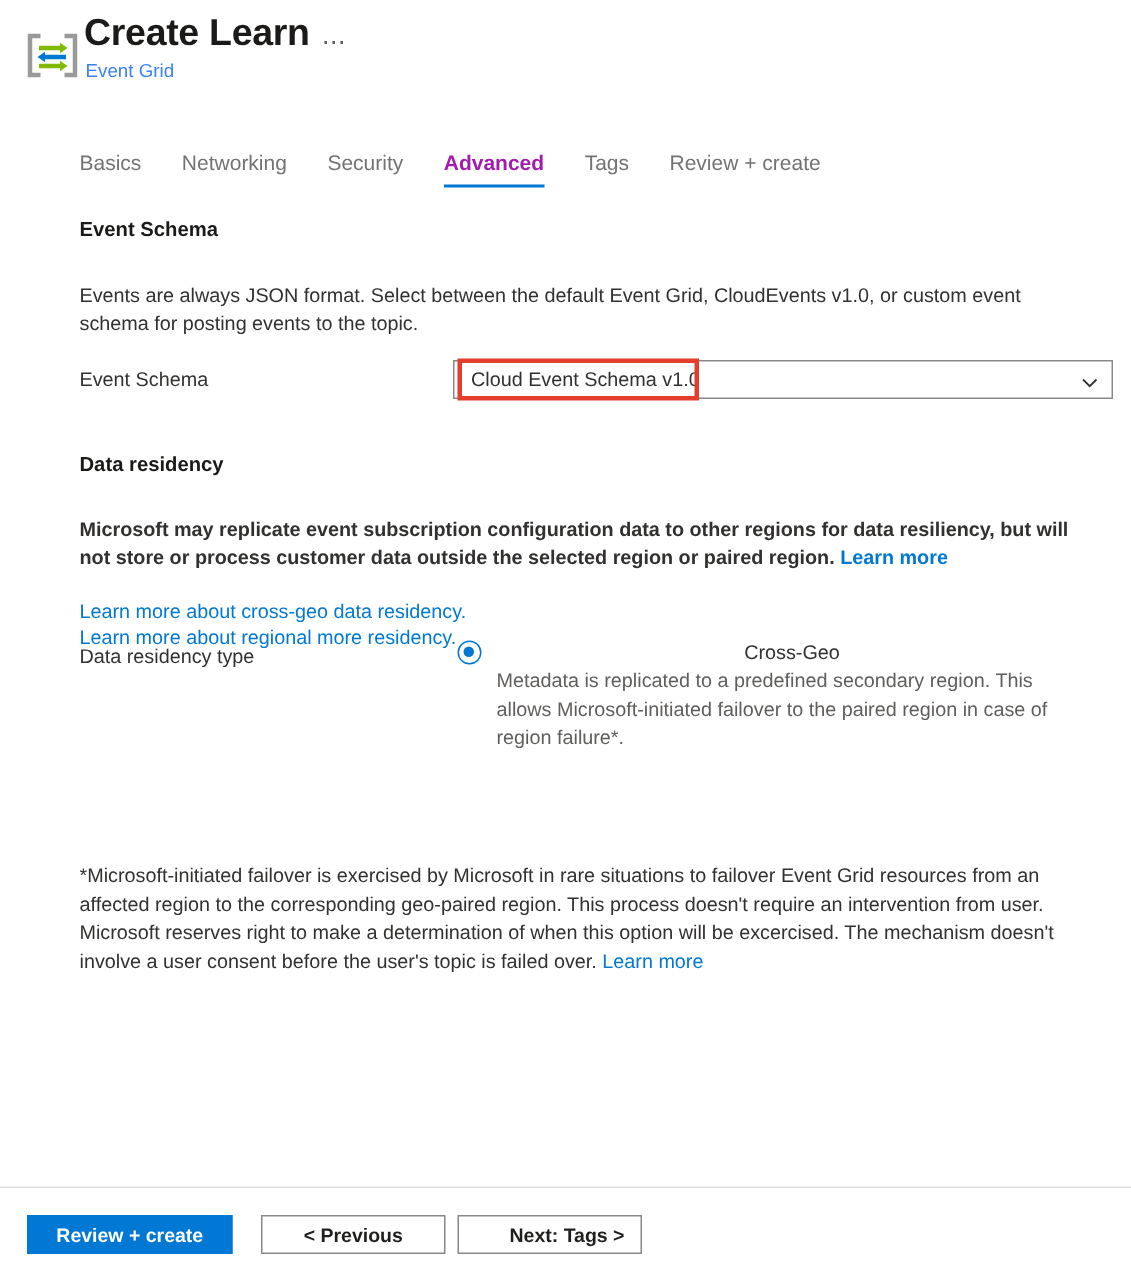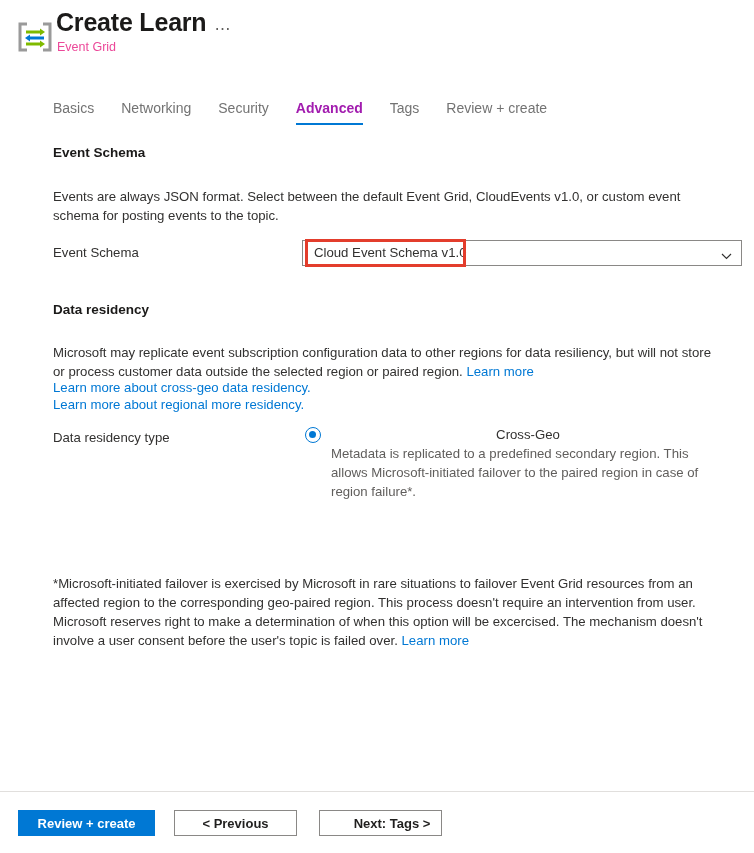--- a/index.html
+++ b/index.html
@@ -44,21 +44,21 @@
     font-size: 16px;
     line-height: 24px;
     text-align: center;
     color: #605e5c;
     letter-spacing: 1px;
   }
   .page-subtitle {
     position: absolute;
     left: 57px; top: 40px;
     font-size: 12.5px;
-    color: #ec4899;
+    color: #3b82f6;
     white-space: nowrap;
   }
 
   
   .tabs {
     position: absolute;
     left: 53px; top: 100px;
     display: flex;
     align-items: flex-start;
   }
@@ -103,20 +103,21 @@
   .lnk {
     color: #0078d4;
     text-decoration: none;
     cursor: pointer;
   }
   .link-line {
     position: absolute;
     left: 53px;
     font-size: 13.2px;
     line-height: 19px;
+    margin-top: 20px;
   }
 
   
   .field-label {
     position: absolute;
     left: 53px;
     font-size: 13.2px;
     color: #323130;
     white-space: nowrap;
   }
@@ -233,21 +234,21 @@
     color: #ffffff;
     border: 1px solid #0078d4;
     width: 137px;
     margin-right: 19px;
   }
   .btn-default {
     background: #ffffff;
     color: #201f1e;
     border: 1px solid #8a8886;
     width: 123px;
-    margin-right: 22px;
+    margin-right: 8px;
   }
   .btn-default:last-child { margin-right: 0; padding-left: 29px; }
 </style>
 </head>
 <body>
 
 <div class="header">
 
   <span class="app-icon">
     <svg width="38" height="38" viewBox="0 0 38 38">
@@ -292,21 +293,21 @@
   <span class="chevron">
     <svg width="11" height="11" viewBox="0 0 11 11">
       <path d="M1 3 L5.5 7.5 L10 3" fill="none" stroke="#323130" stroke-width="1.2"></path>
     </svg>
   </span>
 </div>
 <div class="redbox"></div>
 
 <div class="section-head" style="top:302px;">Data residency</div>
 
-<div class="para" style="top:343px; width:672px;">
+<div class="para" style="top:343px; width:672px;font-weight:bold;">
   <span>Microsoft may replicate event subscription configuration data to other regions for data resiliency, but will not store or process customer data outside the selected region or paired region.</span>
   <a class="lnk">Learn more</a>
 </div>
 
 <div class="link-line" style="top:378px;">
   <a class="lnk">Learn more about cross-geo data residency.</a>
 </div>
 <div class="link-line" style="top:395px;">
   <a class="lnk">Learn more about regional more residency.</a>
 </div>

